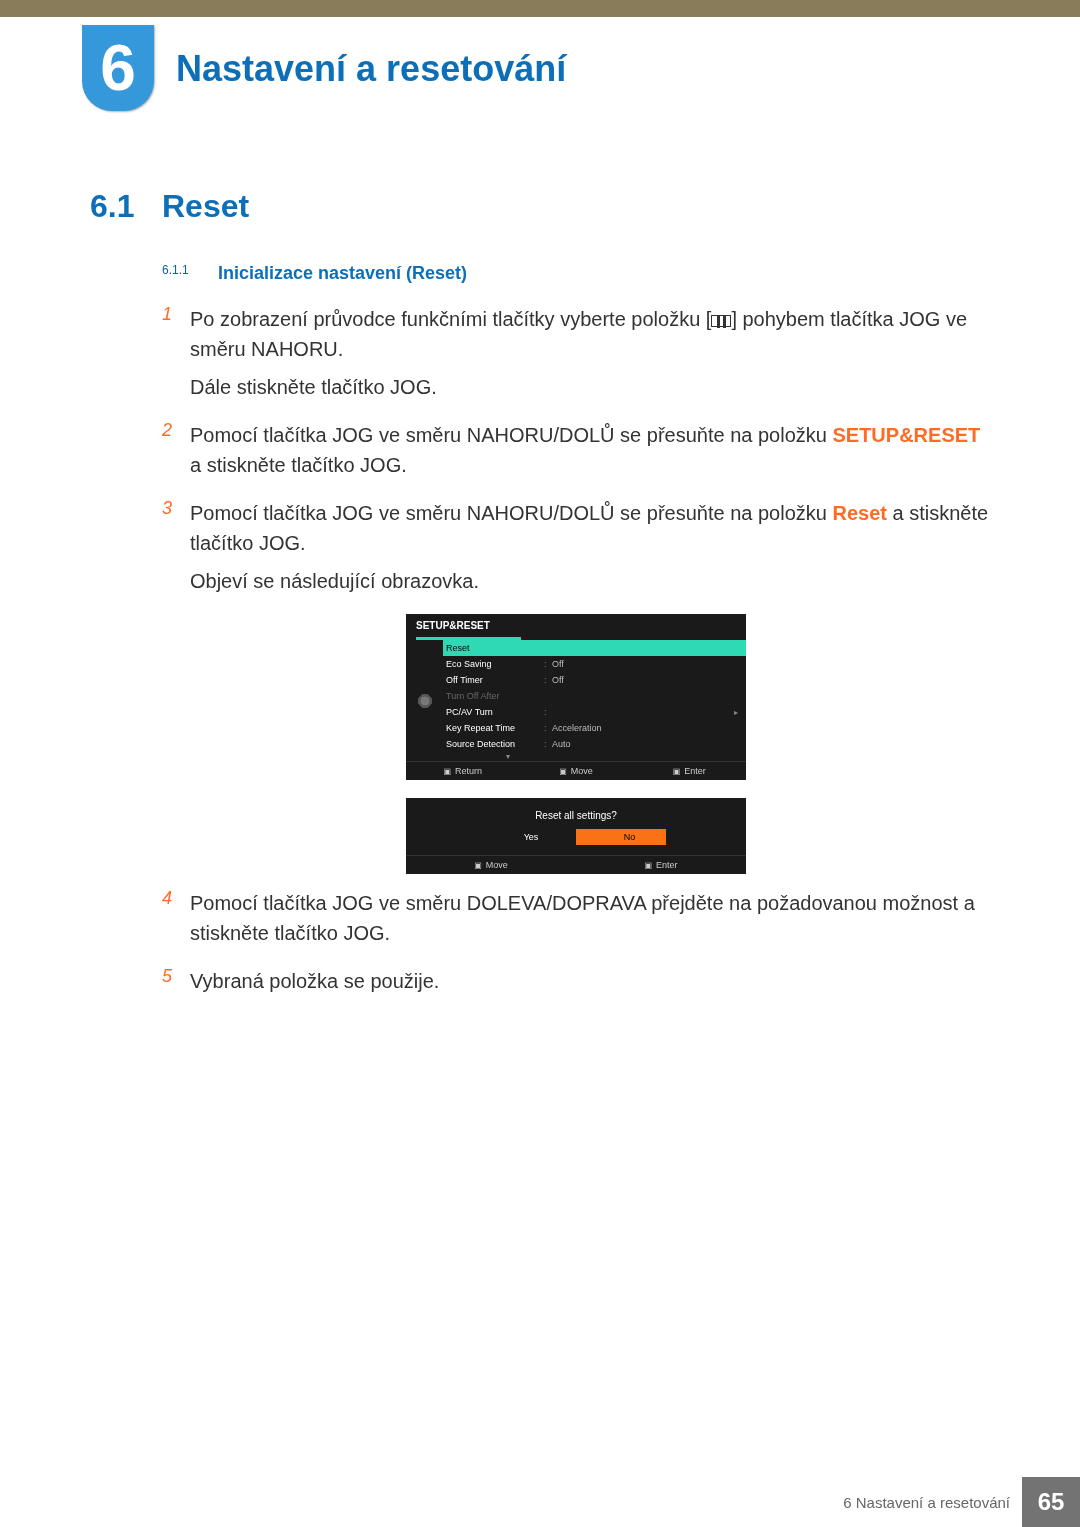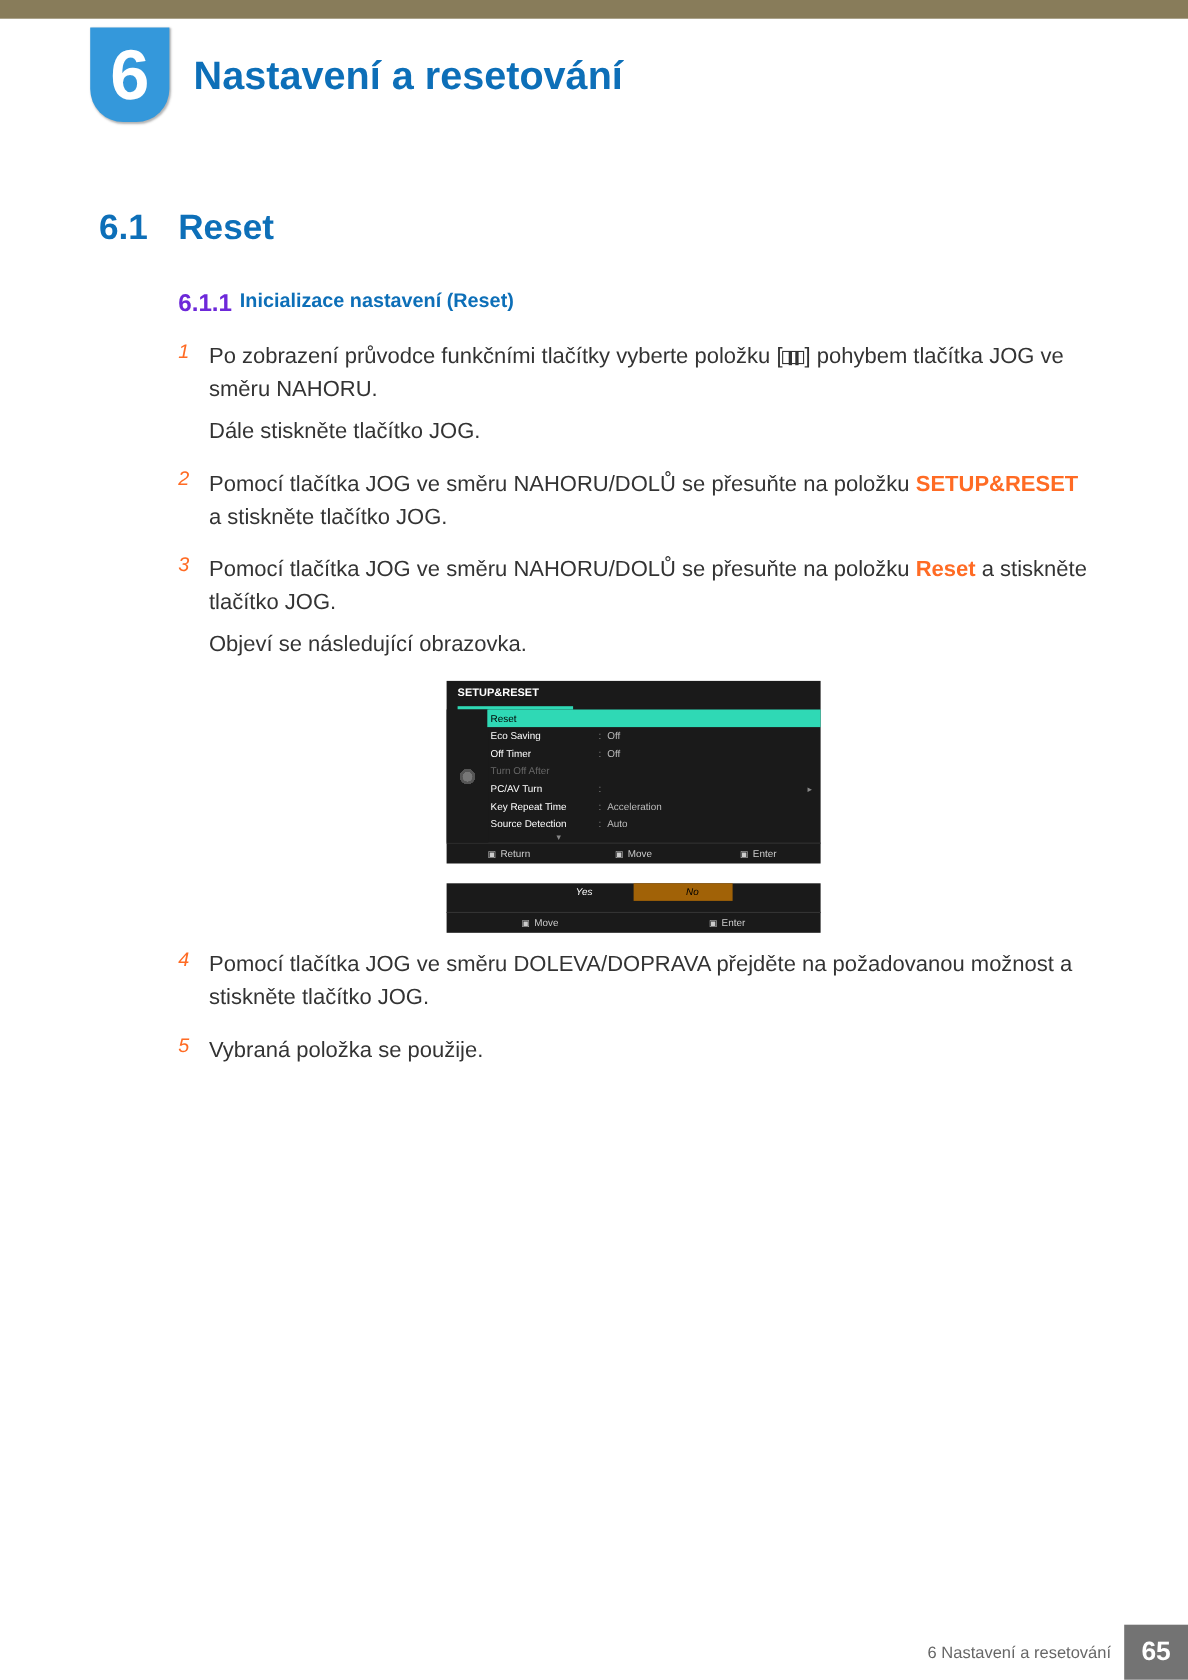--- a/index.html
+++ b/index.html
@@ -23,21 +23,21 @@
 
 .content { position: absolute; top: 188px; left: 90px; right: 90px; }
 
 .h1-row { display: flex; margin-bottom: 38px; }
 .h1-num { color: #0d6fb8; font-size: 32px; font-weight: bold; width: 72px; }
 .h1-txt { color: #0d6fb8; font-size: 32px; font-weight: bold; }
 
 .intro { margin-left: 72px; font-size: 15px; color: #333; margin-bottom: 36px; }
 
 .h2-row { display: flex; margin-left: 72px; margin-bottom: 20px; }
-.h2-num { color: #6d28d9; font-size: 22px; font-weight: bold; width: 56px; }
+.h2-num { color: #0369a1; font-size: 12px; font-weight: normal; width: 56px; }
 .h2-txt { color: #0d6fb8; font-size: 18px; font-weight: bold; }
 
 .steps { margin-left: 72px; }
 .step { display: flex; margin-bottom: 18px; }
 .step-num { color: #ff6b24; font-size: 18px; font-style: italic; width: 28px; flex-shrink: 0; }
 .step-body { font-size: 20px; color: #333; line-height: 1.5; }
 .step-body p { margin-bottom: 8px; }
 .step-body p:last-child { margin-bottom: 0; }
 .kw-setup { color: #ff6b24; font-weight: bold; }
 .kw-reset { color: #ff6b24; font-weight: bold; }
@@ -71,23 +71,23 @@
 .osd-row .arrow-r { margin-left: auto; margin-right: 8px; font-size: 8px; color: #888; }
 .osd-arrow-down { text-align: left; padding-left: 62px; font-size: 8px; color: #888; }
 .osd-footer { display: flex; border-top: 1px solid #333; }
 .osd-fbtn { flex: 1; text-align: center; padding: 4px 0; font-size: 9px; color: #ccc; }
 .osd-fbtn::before { content: "▣"; font-size: 8px; margin-right: 4px; color: #ccc; }
 
 .osd2 {
   width: 340px; background: #1a1a1a; color: #fff; font-size: 10px; margin-top: 18px;
 }
 .osd2-q { text-align: center; padding: 12px 0 8px 0; font-size: 10px; }
-.osd2-row { display: flex; justify-content: center; padding-bottom: 10px; font-style: italic; }
+.osd2-row { display: flex; justify-content: center; padding-bottom: 10px; }
 .osd2-btn { width: 90px; text-align: center; padding: 3px 0; font-size: 9px; }
-.osd2-btn.hl { background: #a16207; color: #000; padding-left: 17px; }
+.osd2-btn.hl { background: #f97316; color: #000; padding-left: 17px; }
 .osd2-footer { display: flex; border-top: 1px solid #333; }
 .osd2-fbtn { flex: 1; text-align: center; padding: 4px 0; font-size: 9px; color: #ccc; }
 .osd2-fbtn::before { content: "▣"; font-size: 8px; margin-right: 4px; color: #ccc; }
 
 .footer { position: absolute; bottom: 0; left: 0; right: 0; height: 50px; display: flex; }
 .footer-text { margin-left: auto; display: flex; align-items: center; padding-right: 0; font-size: 15px; color: #666; }
 .page-num-box { background: #737373; color: #fff; width: 58px; display: flex; align-items: center; justify-content: center; font-size: 24px; font-weight: bold; margin-left: 12px; height: 100%; }
 </style>
 </head>
 <body>
@@ -189,20 +189,21 @@
             </div>
           </div>
           <div class="osd-footer">
             <div class="osd-fbtn">Return</div>
             <div class="osd-fbtn">Move</div>
             <div class="osd-fbtn">Enter</div>
           </div>
         </div>
 
         <div class="osd2">
+          <div class="osd2-q">Reset all settings?</div>
           <div class="osd2-row">
             <div class="osd2-btn">Yes</div>
             <div class="osd2-btn hl">No</div>
           </div>
           <div class="osd2-footer">
             <div class="osd2-fbtn">Move</div>
             <div class="osd2-fbtn">Enter</div>
           </div>
         </div>
 

